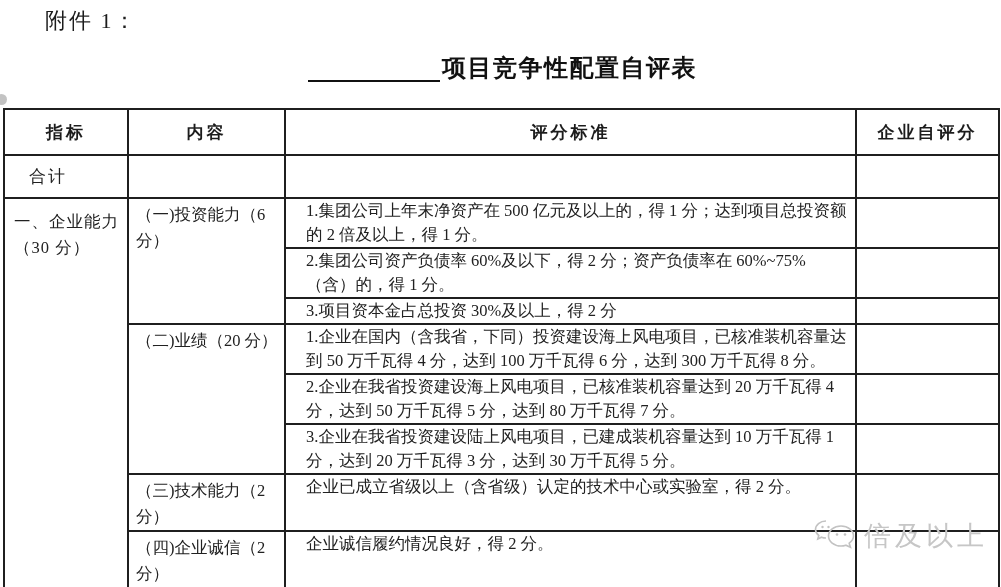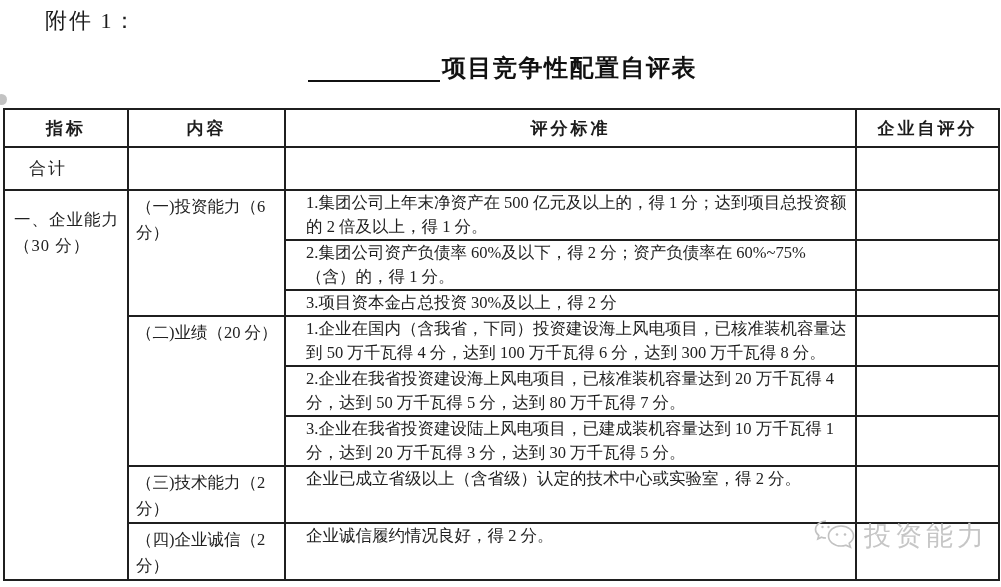--- a/index.html
+++ b/index.html
@@ -35,39 +35,39 @@
   .selfeval th,.selfeval td{
     border:2px solid #1f1f1f;
     overflow:hidden;
   }
   .selfeval th{
     font-size:17px;font-weight:bold;text-align:center;vertical-align:middle;
     letter-spacing:3px;color:#1c1c1c;padding:0;
   }
   td.ind{
     vertical-align:top;font-size:16.5px;line-height:26px;
-    padding:16px 2px 0 9px;letter-spacing:1px;
+    padding:10px 2px 0 9px;letter-spacing:1px;
   }
   td.total-cell{
     vertical-align:middle;font-size:17px;letter-spacing:2px;
     padding:0 0 0 24px;
     margin-left:32px;
   }
   td.cont{
     vertical-align:top;font-size:16.5px;line-height:26px;
     padding:3px 3px 0 7px;
     margin-left:29px;
   }
   td.crit{
     vertical-align:top;font-size:16.5px;line-height:24px;
     padding:0 3px 0 20px;
   }
   td.score{padding:0;}
 
-  tr.rh-head{height:38px;}
+  tr.rh-head{height:46px;}
   tr.rh-total{height:43px;}
   tr.rh-a1{height:48px;}
   tr.rh-a2{height:47px;}
   tr.rh-a3{height:22px;}
   tr.rh-b1{height:50px;}
   tr.rh-b2{height:48px;}
   tr.rh-b3{height:43px;margin-top:45px;}
   tr.rh-c{height:46px;}
   tr.rh-d{height:46px;}
 
@@ -170,16 +170,16 @@
     <span>
       <svg width="46" height="38" viewBox="0 0 46 38" fill="none" xmlns="http://www.w3.org/2000/svg">
         <path d="M14 6 C8 6 3.5 10 3.5 14.5 C3.5 17 4.8 19 6.8 20.5 L5.8 24 L9.5 22.2 C10.8 22.7 12.3 23 14 23" stroke="#c2c2c2" stroke-width="1.6" fill="none"></path>
         <circle cx="10.5" cy="12" r="1.2" fill="#c2c2c2"></circle>
         <circle cx="16.5" cy="12" r="1.2" fill="#c2c2c2"></circle>
         <path d="M29 11 C22 11 16.5 15.5 16.5 21 C16.5 26.5 22 31 29 31 C30.7 31 32.3 30.7 33.8 30.2 L38.5 32.3 L37.2 28.2 C39.7 26.4 41.5 23.9 41.5 21 C41.5 15.5 36 11 29 11 Z" stroke="#c2c2c2" stroke-width="1.6" fill="none"></path>
         <circle cx="25" cy="19.5" r="1.3" fill="#c2c2c2"></circle>
         <circle cx="33" cy="19.5" r="1.3" fill="#c2c2c2"></circle>
       </svg>
     </span>
-    <span class="wm-text">投资能力</span>
+    <span class="wm-text">倍及以上</span>
   </div>
 
 </div>
 
 </body></html>

